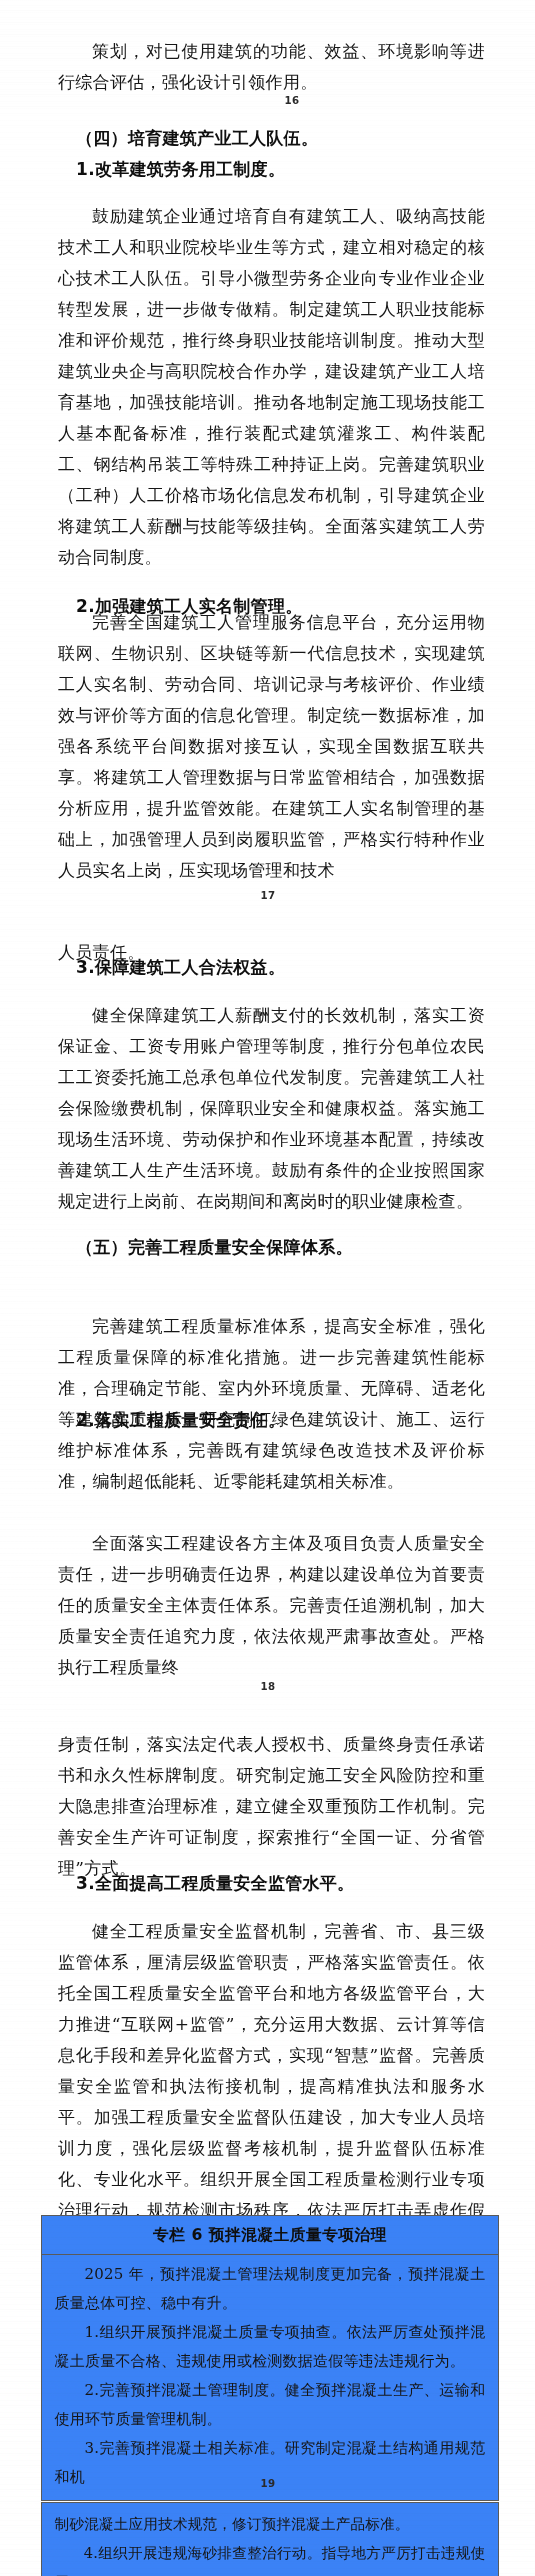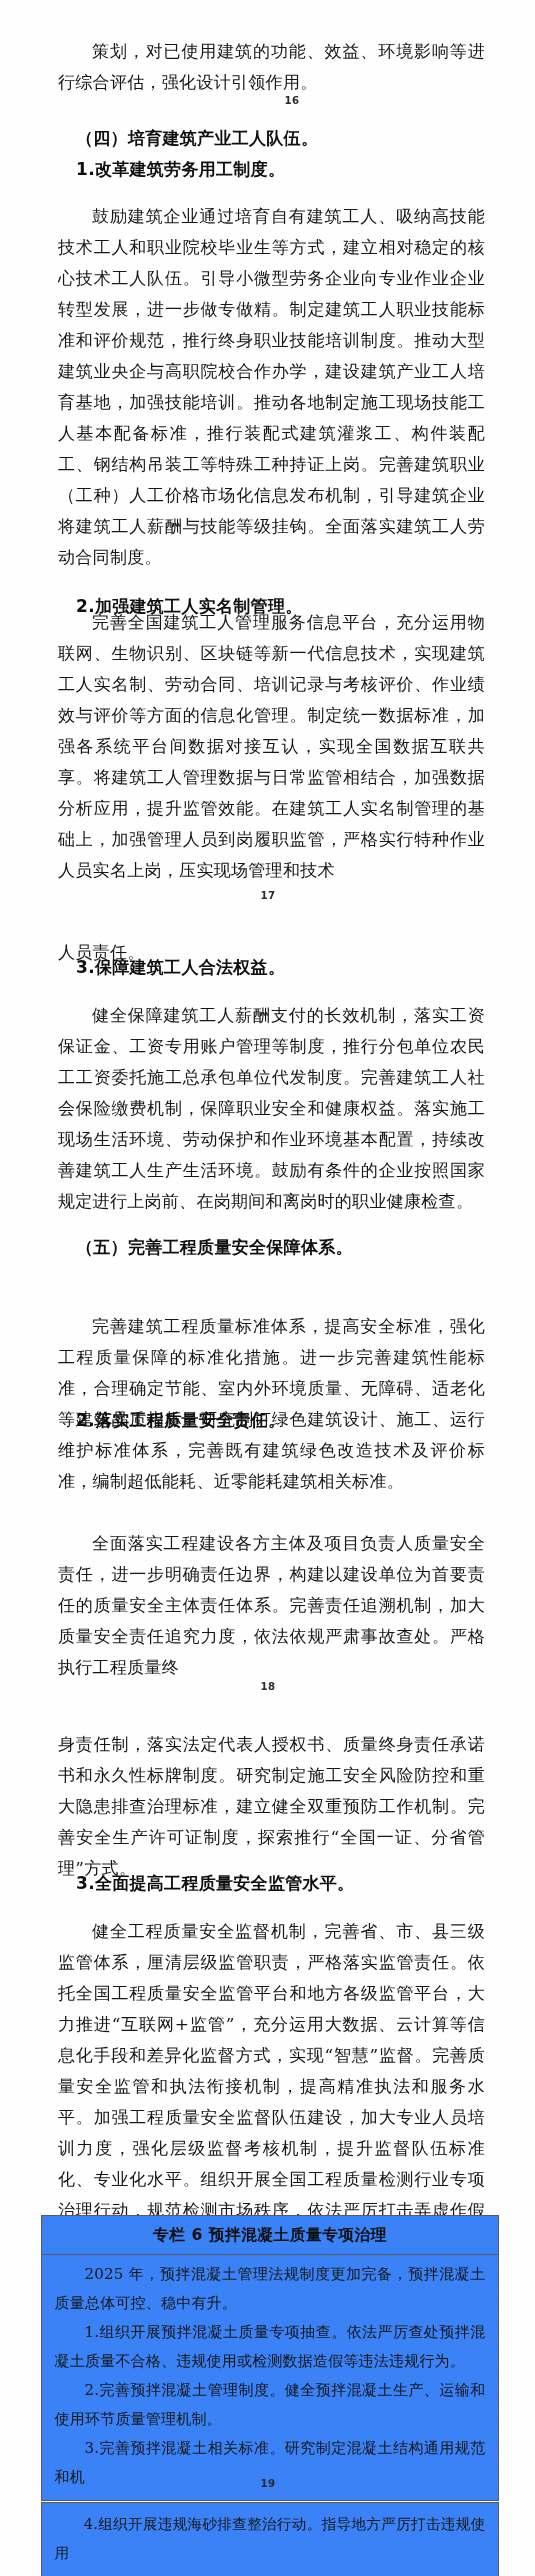--- a/index.html
+++ b/index.html
@@ -205,20 +205,21 @@
       <p>1.组织开展预拌混凝土质量专项抽查。依法严厉查处预拌混凝土质量不合格、违规使用或检测数据造假等违法违规行为。</p>
       <p>2.完善预拌混凝土管理制度。健全预拌混凝土生产、运输和使用环节质量管理机制。</p>
       <p>3.完善预拌混凝土相关标准。研究制定混凝土结构通用规范和机</p>
     </div>
   </div>
 
   <div class="page-num" style="top:2478px;">19</div>
 
   <div class="callout" style="top:2502px; border-bottom:none; height:74px;">
     <div class="callout-cont">
+      <p>制砂混凝土应用技术规范，修订预拌混凝土产品标准。</p>
       <p class="ind">4.组织开展违规海砂排查整治行动。指导地方严厉打击违规使用</p>
     </div>
   </div>
 
 </div>
 
 <div class="scan-noise"></div>
 
 
 </body></html>

